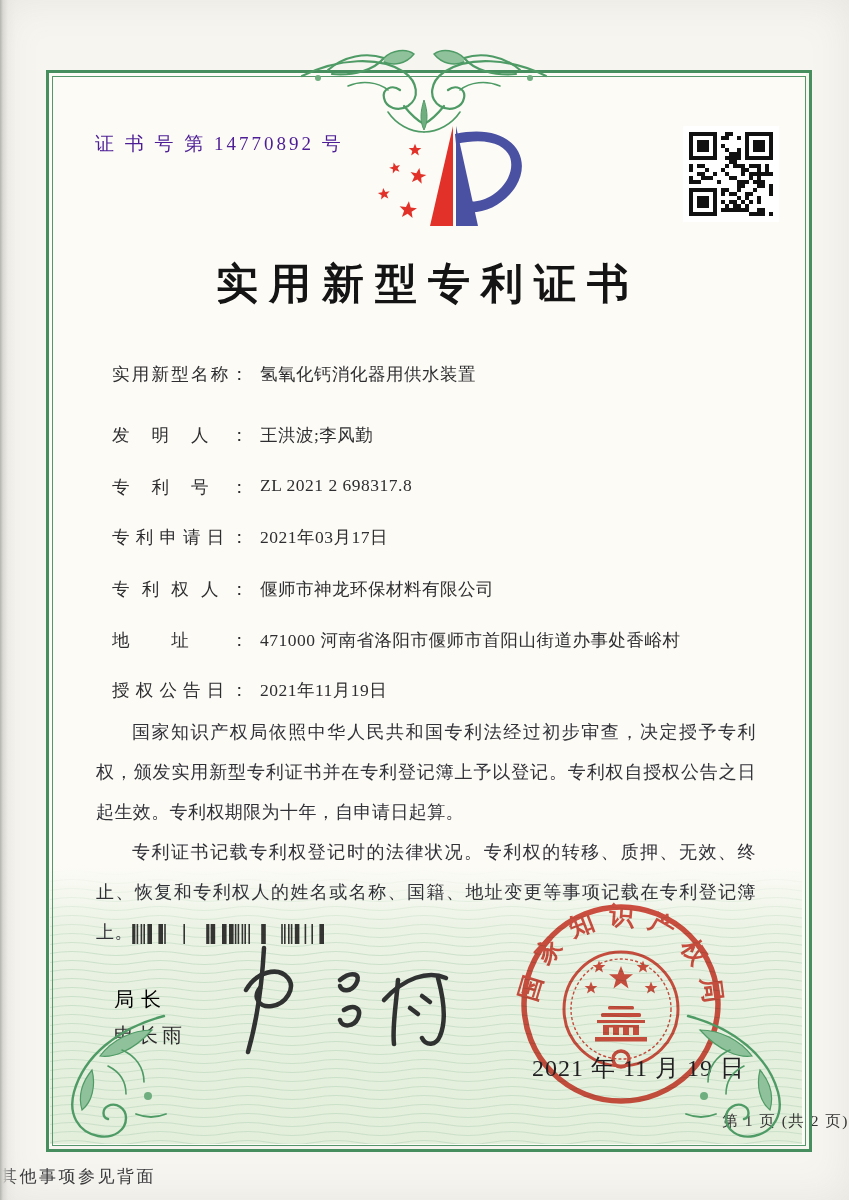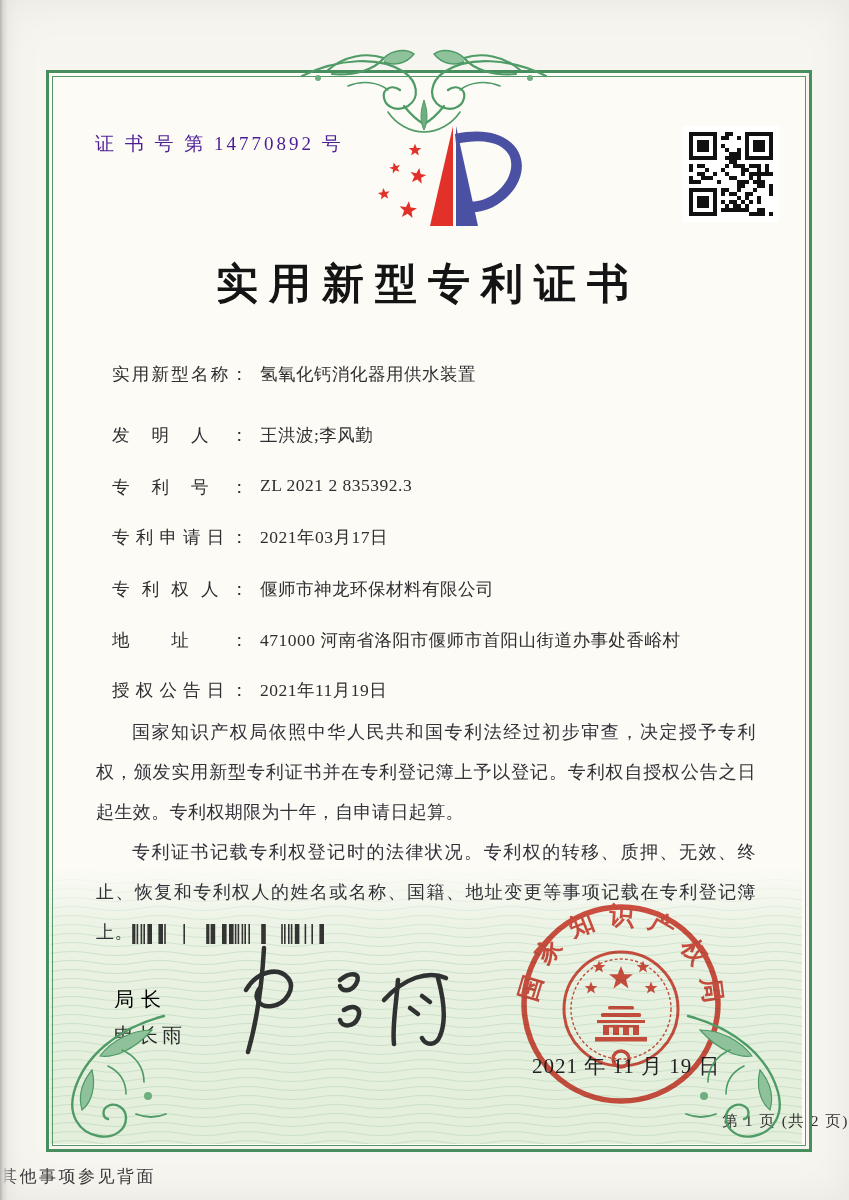--- a/index.html
+++ b/index.html
@@ -33,21 +33,21 @@
   .flabel{display:inline-block;width:136px;text-align:justify;text-align-last:justify;vertical-align:top;}
   .fvalue{margin-left:12px;letter-spacing:.5px;}
   .grant-no{position:absolute;left:342px;top:0;}
   .grant-no .fvalue{margin-left:8px;}
   .paras{position:absolute;left:96px;top:712px;width:660px;z-index:2;}
   .paras p{margin:0;font-size:18px;line-height:40px;color:#313138;text-align:justify;text-indent:2em;letter-spacing:.4px;}
   .signer-role{position:absolute;left:114px;top:986px;font-size:20px;letter-spacing:7px;color:#000000;z-index:2;}
   .signer-name{position:absolute;left:114px;top:1022px;font-size:20px;letter-spacing:4px;color:#2c2c2e;z-index:2;}
   .signature{position:absolute;left:212px;top:928px;z-index:2;}
   .seal{position:absolute;left:513px;top:901px;z-index:2;mix-blend-mode:multiply;opacity:.95;}
-  .seal-date{position:absolute;left:532px;top:1052px;font-size:21px;letter-spacing:1px;color:#1f1f22;z-index:2;}
+  .seal-date{position:absolute;left:532px;top:1052px;font-size:24px;letter-spacing:1px;color:#1f1f22;z-index:2;}
   .page-no{position:absolute;left:0;right:0;top:1111px;text-align:right;font-size:15.5px;letter-spacing:1.5px;color:#333;z-index:2;}
   .back-note{position:absolute;left:0;right:0;top:1165px;text-align:left;font-size:17px;letter-spacing:2.5px;color:#3a3a3c;z-index:2;}
   .logo{position:absolute;left:358px;top:118px;z-index:2;}
   .qr{position:absolute;left:683px;top:126px;z-index:2;}
   .barcode{position:absolute;left:117px;top:924px;z-index:2;}
 </style>
 </head>
 <body>
 
 <div class="sheet">
@@ -212,21 +212,21 @@
 
   <div class="title">实用新型专利证书</div>
 
   <div class="field-row" style="top:362px">
     <span class="flabel">实用新型名称：</span><span class="fvalue">氢氧化钙消化器用供水装置</span>
   </div>
   <div class="field-row" style="top:423px">
     <span class="flabel">发明人：</span><span class="fvalue">王洪波;李风勤</span>
   </div>
   <div class="field-row" style="top:475px">
-    <span class="flabel">专利号：</span><span class="fvalue">ZL 2021 2 835392.3</span>
+    <span class="flabel">专利号：</span><span class="fvalue">ZL 2021 2 698317.8</span>
   </div>
   <div class="field-row" style="top:525px">
     <span class="flabel">专利申请日：</span><span class="fvalue">2021年03月17日</span>
   </div>
   <div class="field-row" style="top:577px">
     <span class="flabel">专利权人：</span><span class="fvalue">偃师市神龙环保材料有限公司</span>
   </div>
   <div class="field-row" style="top:628px">
     <span class="flabel">地址：</span><span class="fvalue">471000 河南省洛阳市偃师市首阳山街道办事处香峪村</span>
   </div>

